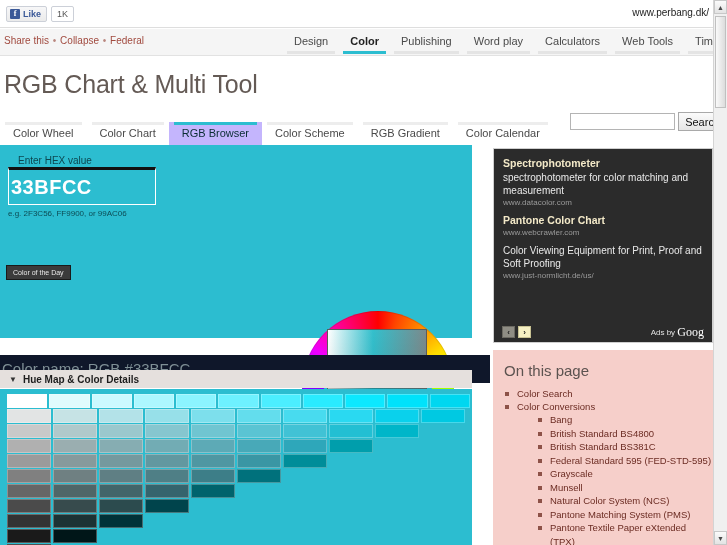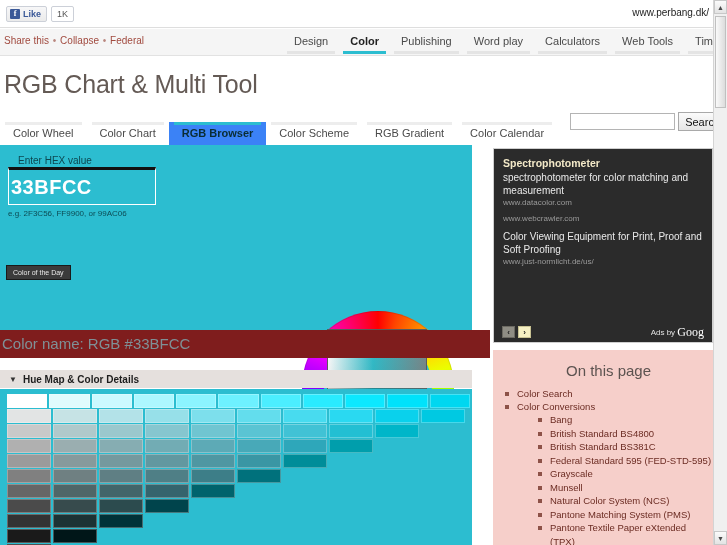--- a/index.html
+++ b/index.html
@@ -141,21 +141,21 @@
     background: #fff;
     white-space: nowrap;
     cursor: default;
   }
   .subtab::after {
     content: ""; position: absolute;
     left: 5px; right: 5px; top: 0; height: 3px;
     background: #ededed;
   }
   .subtab.active {
-    background: #3b82f6; color: #0a2d33; font-weight: bold;
+    background: #c4b5fd; color: #0a2d33; font-weight: normal;
   }
   .subtab.active::after { background: #2cbdd0; }
 
   
   .main-panel {
     position: absolute; left: 0; top: 145px;
     width: 472px; height: 193px;
     background: #2cbdd0;
   }
   .hexlabel {
@@ -243,23 +243,23 @@
   .hue-marker {
     position: absolute; left: 70px; top: 129px;
     width: 12px; height: 12px;
     border-radius: 50%;
     border: 2px solid #ffffff;
     box-shadow: 0 0 0 1px #12383c inset, 0 0 0 1px rgba(0,0,0,0.55);
   }
 
   
   .colorname-bar {
-    position: absolute; left: 0; top: 330px;
+    position: absolute; left: 0; top: 355px;
     width: 490px; height: 28px;
-    background: #7f1d1d;
+    background: #0f172a;
   }
   .colorname-text {
     position: absolute; left: 2px; top: 5px;
     font-size: 15px; color: #7f9096;
   }
 
   
   .hue-header {
     position: absolute; left: 0; top: 370px;
     width: 472px; height: 18px;
@@ -335,21 +335,21 @@
 
   .onpage-panel {
     position: absolute; left: 493px; top: 350px;
     width: 220px; height: 195px;
     background: #f6cfca;
     padding: 12px 0 0 11px;
     overflow: hidden;
   }
   .onpage-title {
     font-size: 15px; color: #5c5350;
-    margin: 0 0 8px 0; font-weight: normal; text-align: center;
+    margin: 0 0 8px 0; font-weight: normal;
   }
   .onpage-list, .onpage-sublist {
     list-style: none; margin: 0; padding: 0;
   }
   .onpage-list > li {
     font-size: 9.5px; color: #6b2b22;
     line-height: 13px;
     padding-left: 13px; position: relative;
   }
   .onpage-list > li::before {
@@ -561,20 +561,21 @@
       </div>
     </div>
 
   <div class="ad-panel">
     <div class="ad-item">
       <a class="ad-title">Spectrophotometer</a>
       <div class="ad-desc">spectrophotometer for color matching and measurement</div>
       <div class="ad-url">www.datacolor.com</div>
     </div>
     <div class="ad-item">
+      <a class="ad-title">Pantone Color Chart</a>
       <div class="ad-url">www.webcrawler.com</div>
     </div>
     <div class="ad-item">
       <div class="ad-desc">Color Viewing Equipment for Print, Proof and Soft Proofing</div>
       <div class="ad-url">www.just-normlicht.de/us/</div>
     </div>
     <div class="ad-footer">
       <div class="ad-arrows">
         <div class="ad-arrow">‹</div>
         <div class="ad-arrow hl">›</div>

